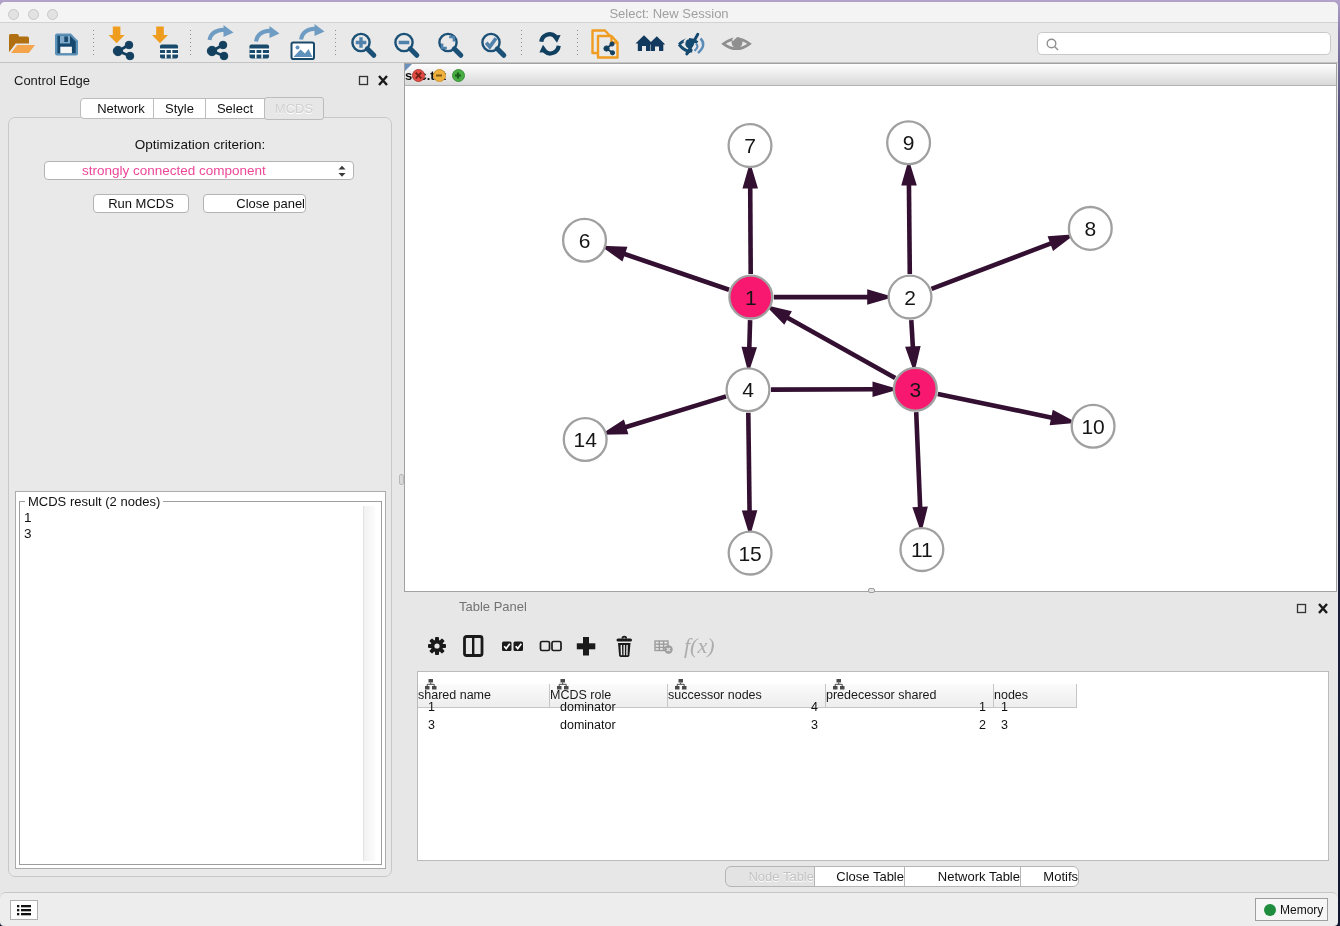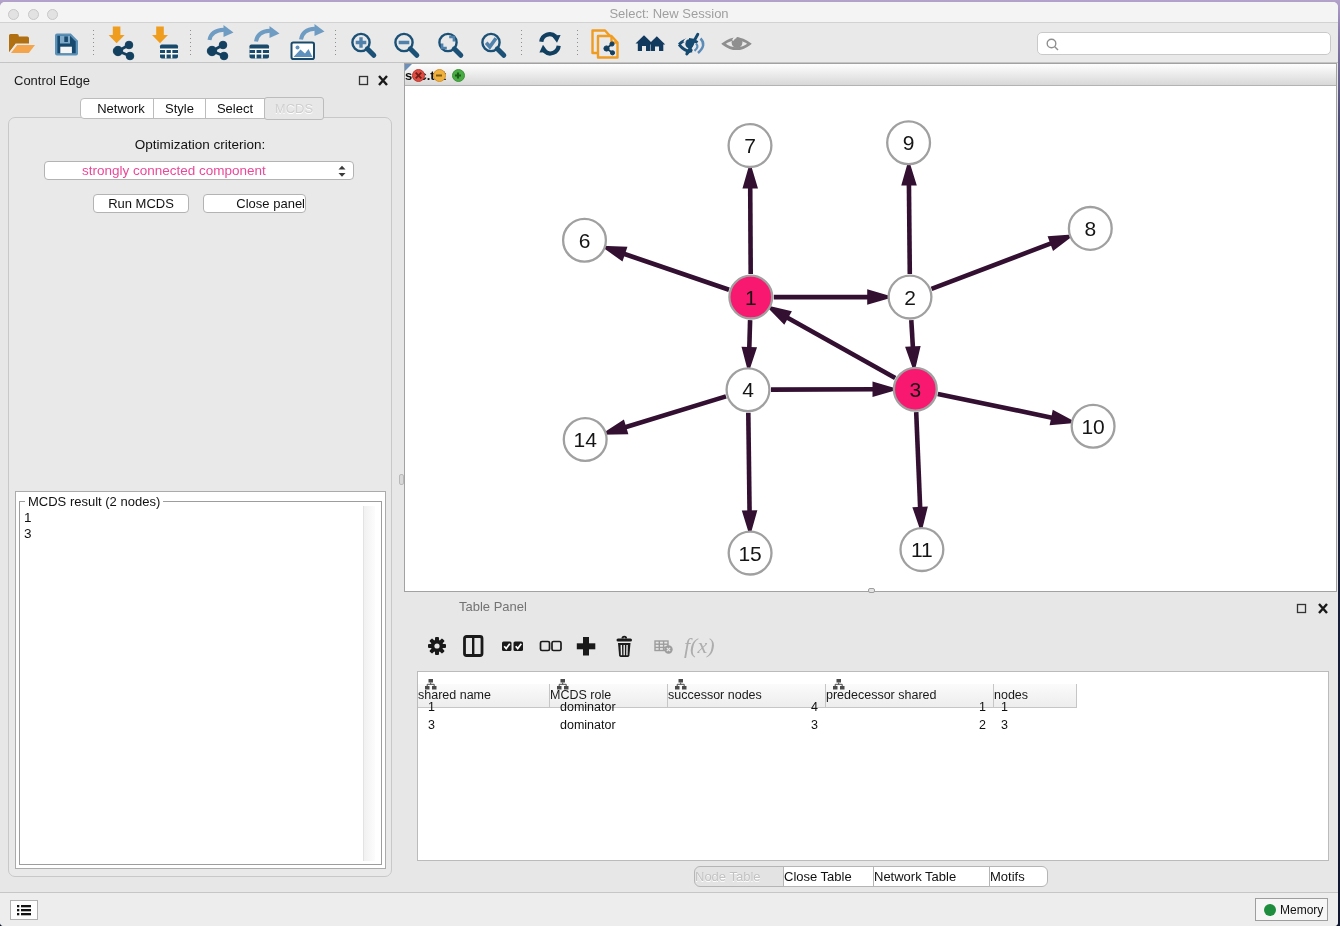--- a/index.html
+++ b/index.html
@@ -25,22 +25,22 @@
 
 #netwin { position:absolute; left:404px; top:61px; width:933px; height:529px; background:#fff; border:1px solid #a2a2a2; }
 #nettitle { position:absolute; left:0; top:0; width:931px; height:22px; background:linear-gradient(#fefefe,#d8d8d8); border-bottom:1px solid #b3b3b3; }
 #nettitle span { position:absolute; width:100%; text-align:left; top:4px; font-size:13px; font-weight:bold; color:#111; }
 .gl { position:absolute; top:5px; width:13px; height:13px; border-radius:50%; }
 
 #tptitle { position:absolute; left:421px; top:597px; font-size:13px; color:#737373;margin-left:38px; }
 #tbl { position:absolute; left:417px; top:669px; width:912px; height:190px; background:#fff; border:1px solid #bbb; }
 .hc { position:absolute; top:12px; height:24px; background:linear-gradient(#fbfbfb,#ededed); border-right:1px solid #c6c6c6; border-bottom:1px solid #c6c6c6; font-size:12.5px; color:#1a1a1a; text-align:left; line-height:23px; }
 .cell { position:absolute; font-size:12.5px; color:#111; }
-.btab { position:absolute; top:864px; height:21px; background:#fff; border:1px solid #b5b5b5; font-size:13px; color:#111; text-align:left; line-height:20px; }
-#statusbar { position:absolute; left:0; top:890px; width:1338px; height:34px; background:#ededed; border-top:1px solid #c6c6c6; }
+.btab { position:absolute; top:864px; height:21px; background:#fff; border:1px solid #b5b5b5; font-size:13px; color:#111; text-align:right; line-height:20px;margin-left:31px; }
+#statusbar { position:absolute; left:0; top:890px; width:1338px; height:34px; background:#ededed; border-top:1px solid #c6c6c6;border-radius:6px; }
 #listbtn { position:absolute; left:10px; top:7px; width:28px; height:20px; background:#fdfdfd; border:1px solid #b0b0b0; }
 #membtn { position:absolute; left:1255px; top:5px; width:73px; height:23px; background:#f6f6f6; border:1px solid #9e9e9e; font-size:12px; color:#111; }
 </style>
 </head>
 <body>
 <div id="win">
   <div id="titlebar">
     <div class="tl" style="left:7.5px;"></div>
     <div class="tl" style="left:27.5px;"></div>
     <div class="tl" style="left:46.5px;"></div>

